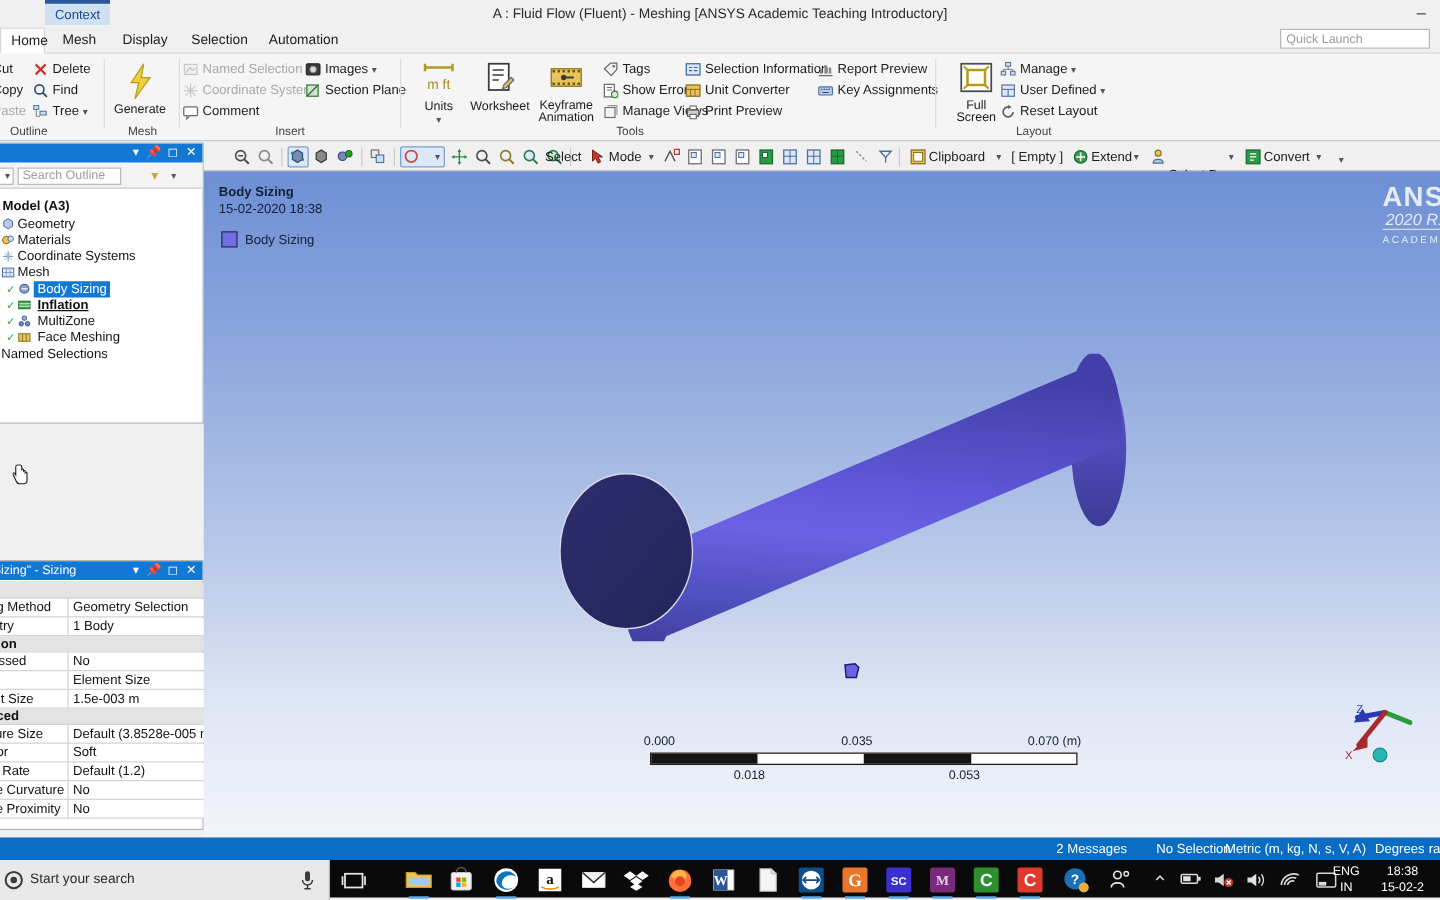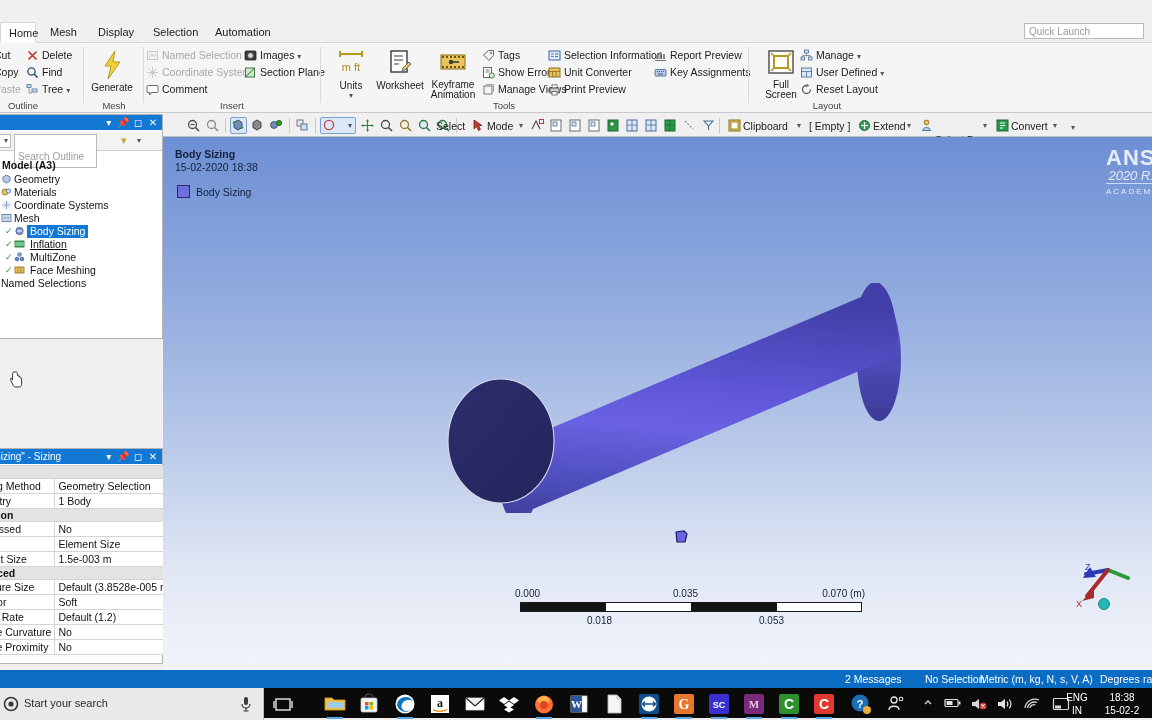--- a/index.html
+++ b/index.html
@@ -105,36 +105,36 @@
   }
   .panel-head .hbtns { position:absolute; right:3px; top:0; color:#fff; font-size:10px; }
   .panel-head .hb { display:inline-block; width:12px; text-align:center; }
   .outline-search {
     position:absolute; left:0; top:16px; width:100%; height:20px;
     background:#f3f3f3; border-bottom:1px solid #ccc;
   }
   .osearch-box {
     position:absolute; left:53px; top:3px; width:83px; height:14px;
     background:#fff; border:1px solid #b9b9b9;
-    font-size:10px; color:#9d9d9d; padding:16px 3px; line-height:12px;
+    font-size:10px; color:#9d9d9d; padding:0 3px; line-height:12px;
   }
   .osearch-drop {
     position:absolute; left:20px; top:3px; width:30px; height:14px;
     background:#fff; border:1px solid #b9b9b9;
   }
   .tree { position:absolute; left:0; top:40px; width:100%; }
   .tnode {
     position:relative; height:13px; line-height:13px; font-size:10.5px;
     white-space:nowrap; color:#111;
   }
   .tnode .tlabel { position:absolute; left:0; top:0; }
   .tnode .tlabel.sel {
     background:#1278d4; color:#fff; padding:0 3px; margin-left:-3px;
   }
-  .tnode .tlabel.hover { text-decoration:underline; }
+  .tnode .tlabel.hover { text-decoration:underline;font-weight:bold; }
   .tick {
     position:absolute; width:8px; height:9px; color:#3a9e3a; font-size:9px; line-height:9px;
   }
   .ticon { position:absolute; width:11px; height:10px; top:1px; }
 
   
   .details-panel {
     position:absolute; left:-40px; top:448px; width:203px; height:216px;
     background:#fff; border:1px solid #b4b4b4;
   }
@@ -215,20 +215,25 @@
   .lang { position:absolute; right:60px; top:3px; width:30px; text-align:center; color:#fff; font-size:10px; line-height:13px;}
   .clock { position:absolute; right:2px; top:3px; width:56px; text-align:center; color:#fff; font-size:10px; line-height:13px;}
 
   .cursor-ico { position:absolute; left:49px; top:256px; width:13px; height:17px; }
 </style>
 </head>
 <body>
 
 <div id="app">
 
+  <div class="titlebar">
+    <div class="ctx-tab">Context</div>
+    <div class="title-text">A : Fluid Flow (Fluent) - Meshing [ANSYS Academic Teaching Introductory]</div>
+    <div class="win-min">–</div>
+  </div>
 
   <div class="ribbon-tabs">
     <div class="rtab active" style="left:0;width:36px;">Home</div>
     <div class="rtab" style="left:42px;width:40px;">Mesh</div>
     <div class="rtab" style="left:90px;width:48px;">Display</div>
     <div class="rtab" style="left:145px;width:54px;">Selection</div>
     <div class="rtab" style="left:207px;width:66px;">Automation</div>
   </div>
   <div class="qlaunch">Quick Launch</div>
 

